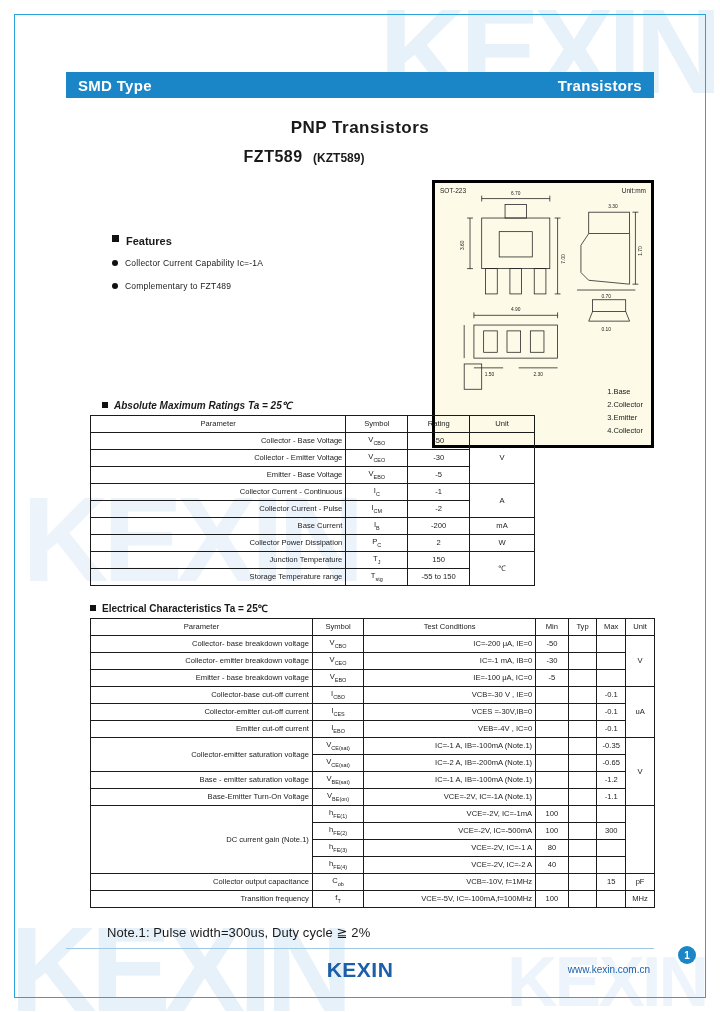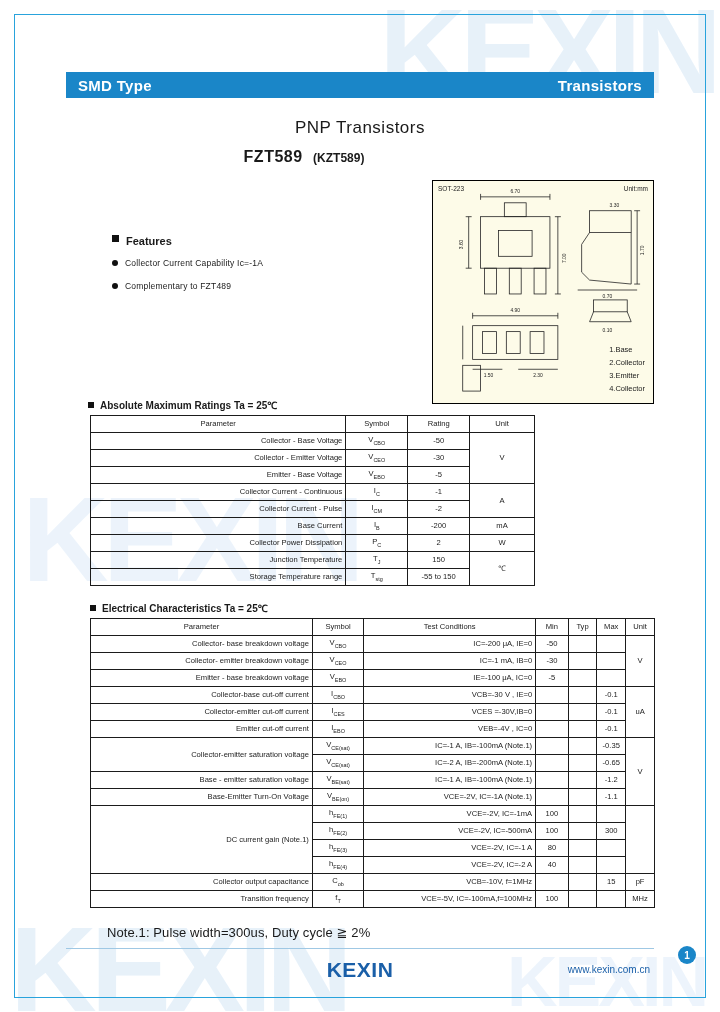--- a/index.html
+++ b/index.html
@@ -41,39 +41,39 @@
     position:absolute; left:66px; top:72px; width:588px; height:26px;
     background:#1a86c8;
     display:flex; align-items:center; justify-content:space-between;
     padding:0 12px;
   }
   .hdrbar span { color:#ffffff; font-size:15px; font-weight:bold; letter-spacing:.3px;}
 
   
   .title1 {
     position:absolute; top:118px; left:0; width:720px; text-align:center;
-    font-size:17px; font-weight:normal; letter-spacing:.5px;
+    font-size:17px; font-weight:bold; letter-spacing:.5px;
   }
   .title2 {
     position:absolute; top:148px; left:0; width:608px; text-align:center;
   }
   .title2 .main { font-size:16px; font-weight:bold; letter-spacing:.5px; }
   .title2 .alt  { font-size:12px; font-weight:bold; margin-left:6px; }
 
   
   .features { position:absolute; left:112px; top:235px; width:300px; }
   .feat-head { font-size:11px; font-weight:bold; margin-bottom:11px; display:flex; align-items:flex-start;}
   .sq { width:7px; height:7px; background:#111; display:inline-block; margin-right:7px; }
   .feat-row { font-size:8.5px; display:flex; align-items:center; margin-bottom:13px; letter-spacing:.2px;}
   .dot { width:6px; height:6px; border-radius:50%; background:#111; display:inline-block; margin-right:7px; flex:0 0 auto;}
 
   
   .pkgbox {
-    position:absolute; left:432px; top:180px; width:222px; height:224px;
-    border:1px solid #000000; background:#fdfbe8;
+    position:absolute; left:432px; top:180px; width:222px; height:268px;
+    border:3px solid #000000; background:#fdfbe8;
   }
   .pkg-label { position:absolute; font-size:6.5px; color:#222; }
   .pins { position:absolute; right:8px; bottom:8px; font-size:7.5px; line-height:13px; text-align:left;}
   .svgwrap { position:absolute; inset:0; }
 
   
   .seccap { position:absolute; font-size:10px; font-weight:bold; display:flex; align-items:center; }
   .seccap .sq { width:6px; height:6px; margin-right:6px; }
 
   
@@ -224,21 +224,21 @@
     </svg>
 
     <div class="pins">
       <div>1.Base</div>
       <div>2.Collector</div>
       <div>3.Emitter</div>
       <div>4.Collector</div>
     </div>
   </div>
 
-  <div class="seccap" style="left:88px; top:398px;">
+  <div class="seccap" style="left:102px; top:398px;font-style:italic;">
     <span class="sq"></span>
     <span>Absolute Maximum Ratings Ta = 25℃</span>
   </div>
 
   <table class="tbl" id="t-abs">
     <colgroup>
         <col style="width:256px">
         <col style="width:62px">
         <col style="width:62px">
         <col style="width:65px">

